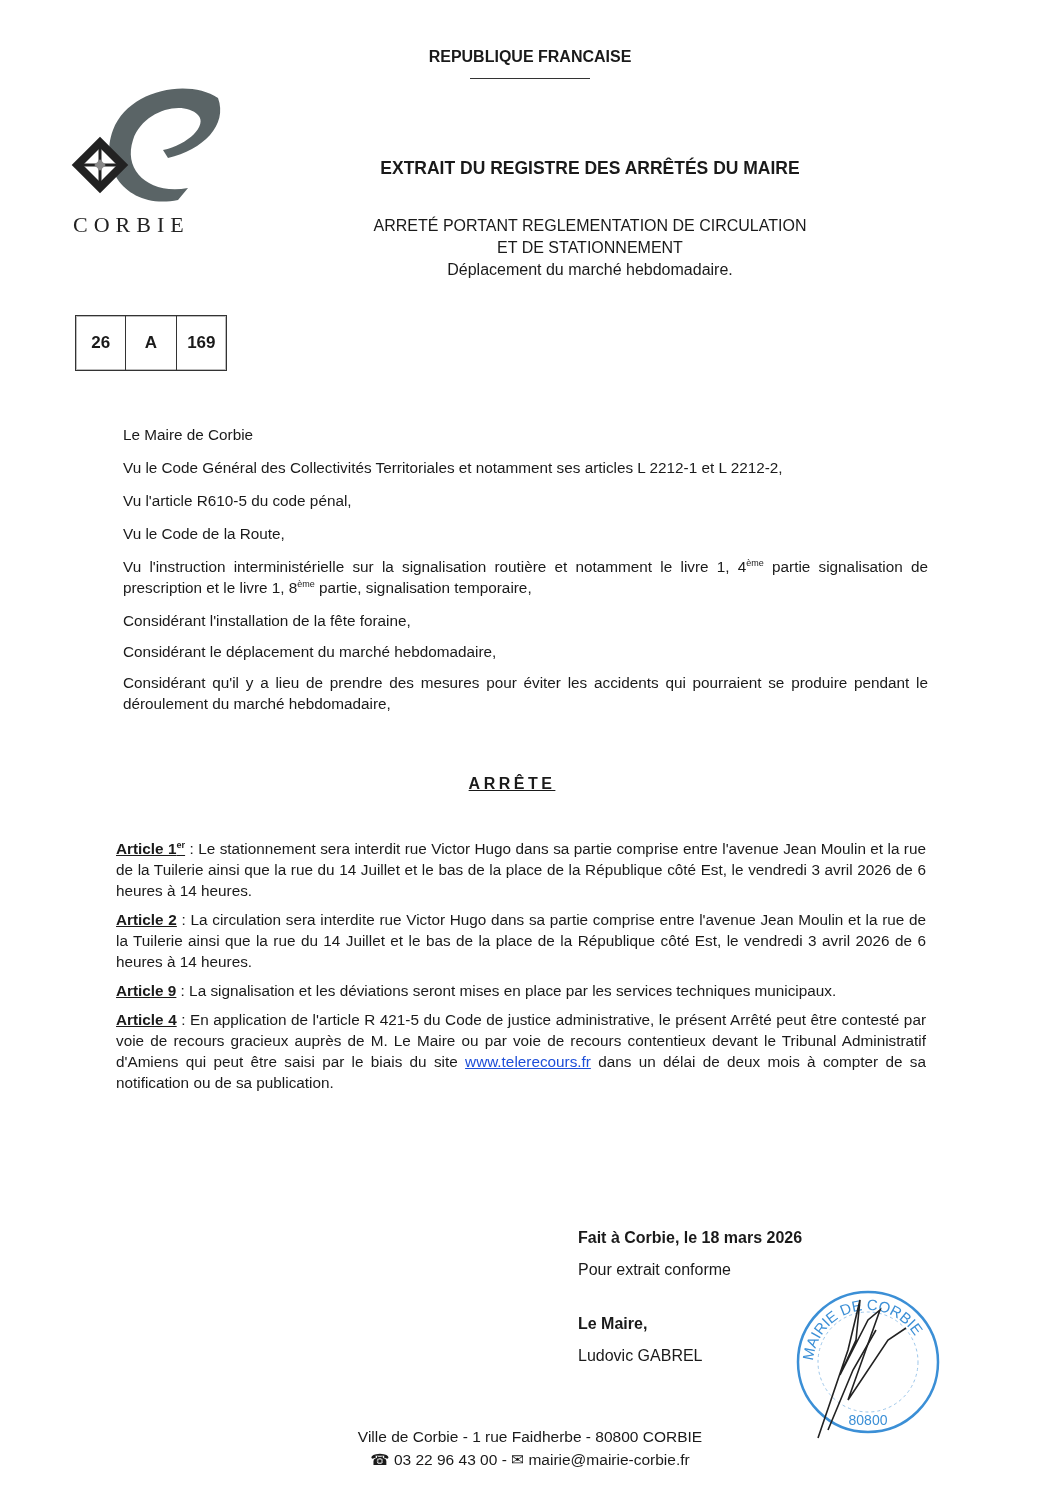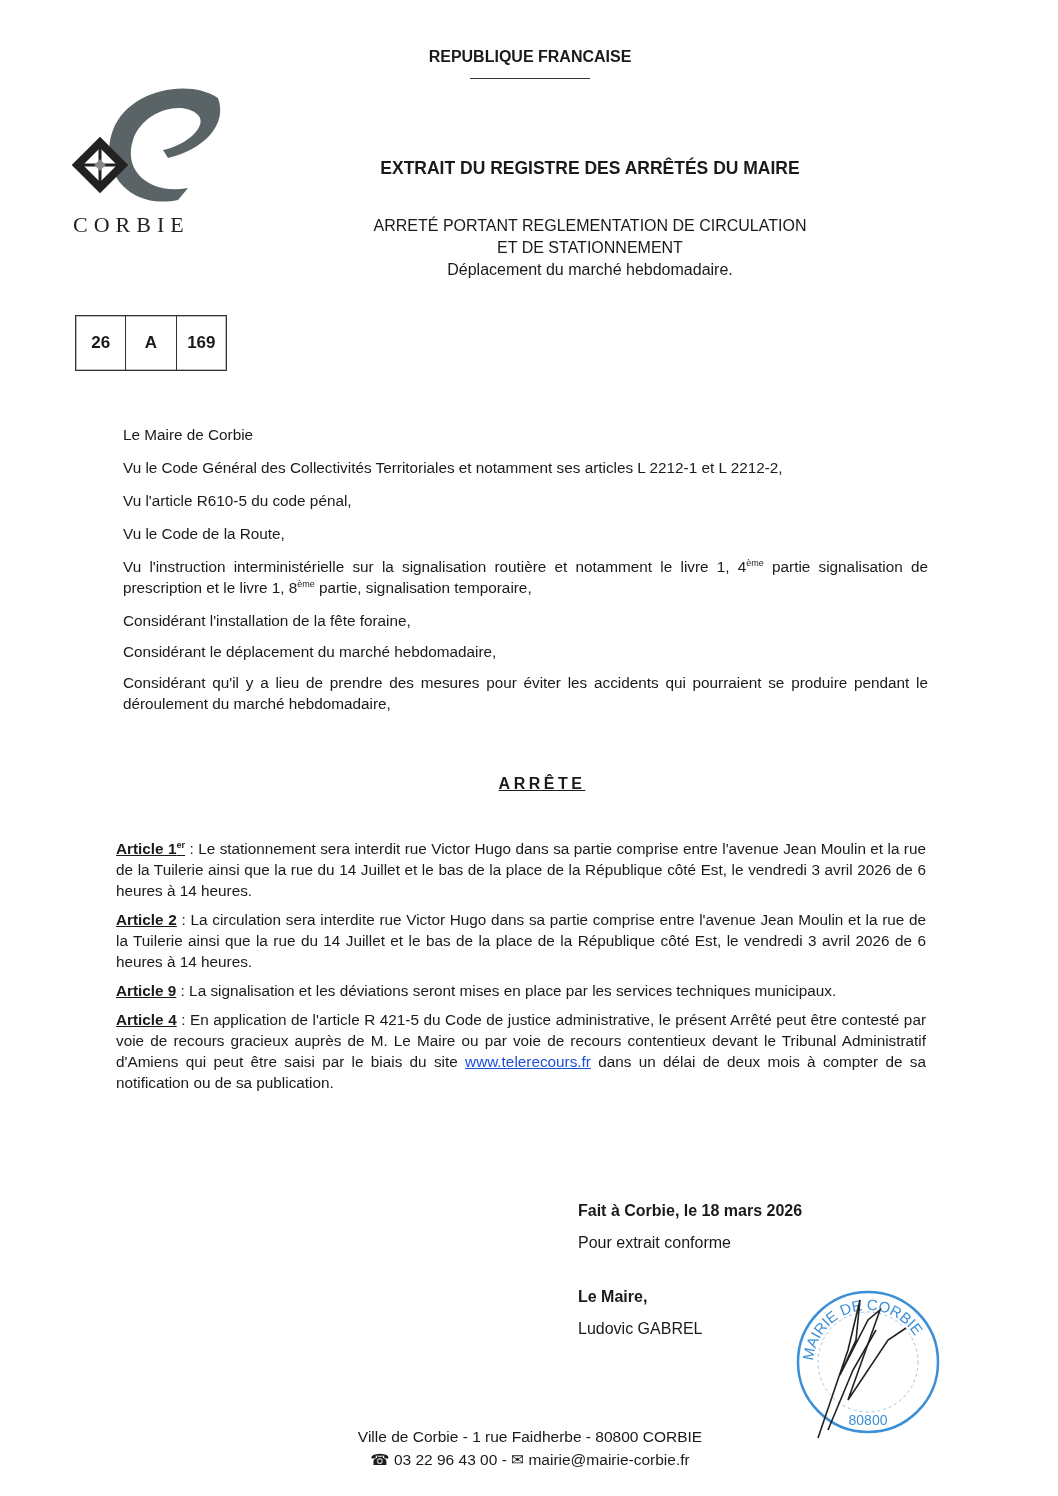--- a/index.html
+++ b/index.html
@@ -15,30 +15,30 @@
     #ref-box { left: 75px; top: 315px; width: 150px; height: 54px; border: 1.5px solid #333;
                display: flex; box-shadow: 0 0 0 1px #bbb inset; }
     #ref-box .cell { flex: 1; display: flex; align-items: center; justify-content: center;
                      font-weight: bold; font-size: 17px; border-right: 1px solid #333; text-align: right; }
     #ref-box .cell:last-child { border-right: none; }
     #body { left: 123px; top: 424px; width: 810px; font-size: 15.3px; line-height: 21px;
             text-align: justify; }
     #body p { margin: 0 5px 12px 0; }
     #body p.tight { margin-bottom: 10px; }
     sup { font-size: 9px; line-height: 0; }
-    #arrete { left: 137px; top: 775px; width: 810px; font-size: 16px; font-weight: bold;
+    #arrete { left: 107px; top: 775px; width: 810px; font-size: 16px; font-weight: bold;
               letter-spacing: 3.5px; }
     #arrete span { text-decoration: underline; }
     #articles { left: 116px; top: 838px; width: 810px; font-size: 15.3px; line-height: 21px;
                 text-align: justify; }
     #articles p { margin: 0 0 8px 0; }
     .art-label { font-weight: bold; text-decoration: underline; }
     .link { text-decoration: underline; color: #1d4ed8; }
     #sign { left: 578px; top: 1200px; width: 330px; font-size: 16px; line-height: 22px; }
-    #sign .bold { font-weight: bold; }
+    #sign .bold { font-weight: bold; margin-top: 27px; }
     #sign div { margin-bottom: 10px; }
     #sign .gap { margin-top: 32px; }
     #stamp { left: 788px; top: 1280px; width: 160px; height: 160px; }
     #footer { left: 230px; top: 1425px; width: 600px; font-size: 15.5px; line-height: 23px; }
   </style>
 </head>
 <body>
 
 <div id="rf" class="abs center">REPUBLIQUE FRANCAISE</div>
 <div id="rf-line" class="abs"></div>

